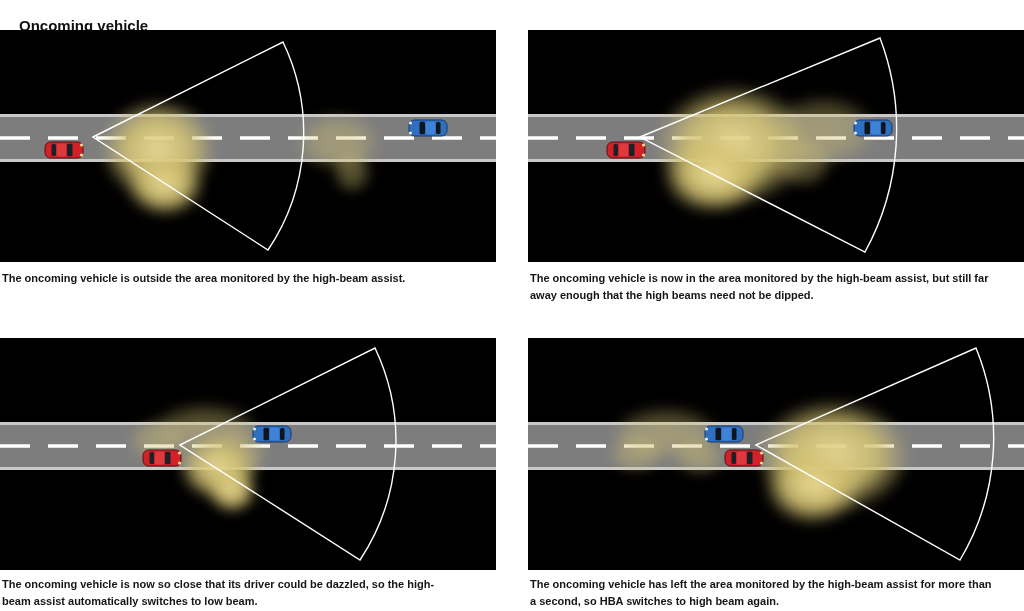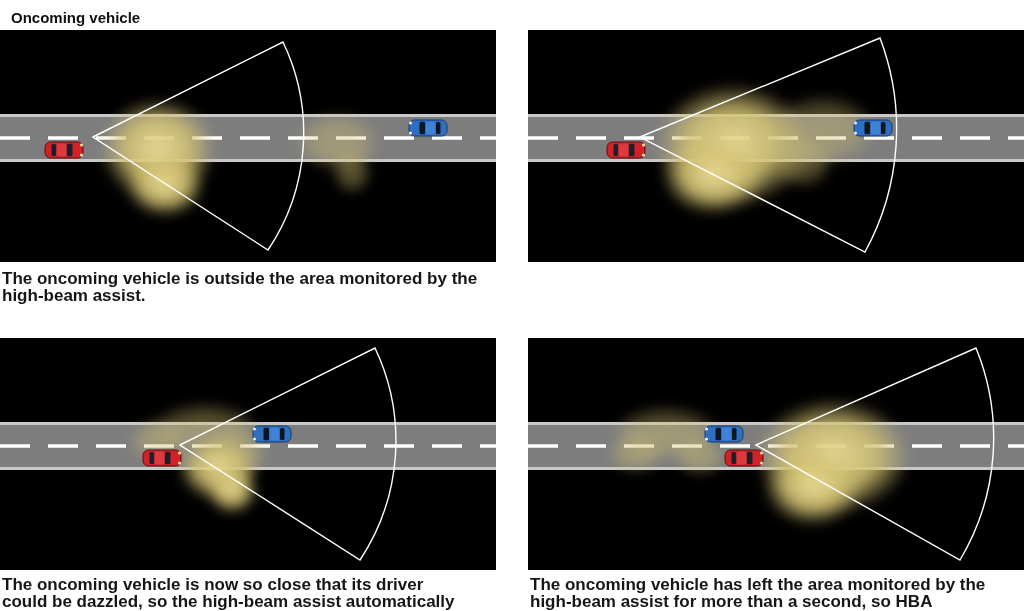--- a/index.html
+++ b/index.html
@@ -1,24 +1,24 @@
 <!DOCTYPE html>
 <html><head>
 <meta charset="utf-8">
 <style>
   html,body{margin:0;padding:0;background:#ffffff;}
   .page{position:relative;width:1024px;height:611px;background:#ffffff;overflow:hidden;
         font-family:"Liberation Sans",sans-serif;}
-  .title{position:absolute;left:3px;top:1px;margin:8px;font-size:15px;font-weight:700;color:#111;}
+  .title{position:absolute;left:3px;top:1px;margin:16px;font-size:15px;font-weight:700;color:#111;}
   .panel{position:absolute;display:block;}
   .p1{left:0;top:30px;}
   .p2{left:528px;top:30px;}
   .p3{left:0;top:338px;}
   .p4{left:528px;top:338px;}
-  .caption{position:absolute;width:478px;font-size:17px;line-height:17px;font-weight:700;color:#161616;}
+  .caption{position:absolute;width:478px;font-size:11px;line-height:17px;font-weight:700;color:#161616;}
   .c1{left:2px;top:270px;}
   .c2{left:530px;top:270px;width:468px;}
   .c3{left:2px;top:576px;width:460px;}
   .c4{left:530px;top:576px;width:468px;}
   .defsvg{position:absolute;width:0;height:0;}
 </style>
 </head>
 <body>
 
 <div class="page">
@@ -128,16 +128,17 @@
     <g filter="url(#soften)">
       <ellipse cx="305" cy="118" rx="78" ry="58" fill="url(#beamStrong)"></ellipse>
       <ellipse cx="285" cy="148" rx="50" ry="40" fill="url(#beamStrong)"></ellipse>
     </g>
     <path d="M 228 107 L 448 10 A 238 238 0 0 1 432 222 Z" fill="none" stroke-width="1.4" stroke="#ffffff"></path>
     <use href="#carBlue" transform="translate(196,96)"></use>
     <use href="#carRed" transform="translate(216,120)"></use>
   </svg>
 
   <div class="caption c1">The oncoming vehicle is outside the area monitored by the high-beam assist.</div>
+  <div class="caption c2">The oncoming vehicle is now in the area monitored by the high-beam assist, but still far away enough that the high beams need not be dipped.</div>
   <div class="caption c4">The oncoming vehicle has left the area monitored by the high-beam assist for more than a second, so HBA switches to high beam again.</div>
   <div class="caption c3">The oncoming vehicle is now so close that its driver could be dazzled, so the high-beam assist automatically switches to low beam.</div>
 
 </div>
 
 </body></html>

